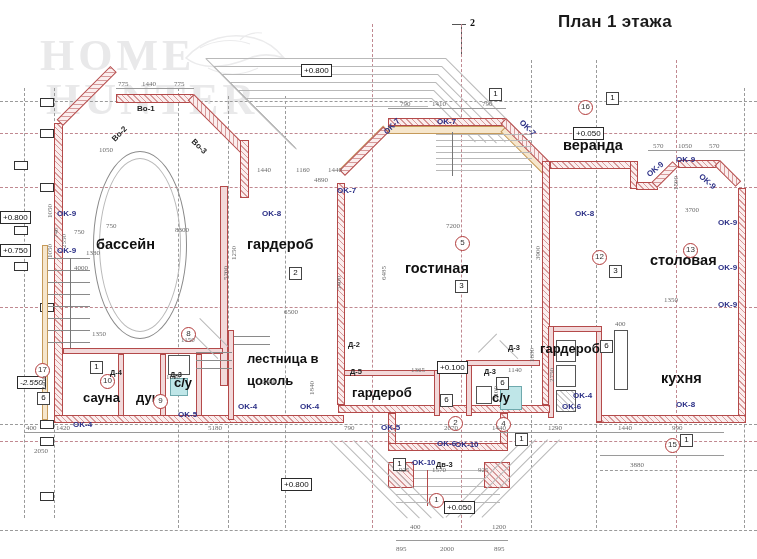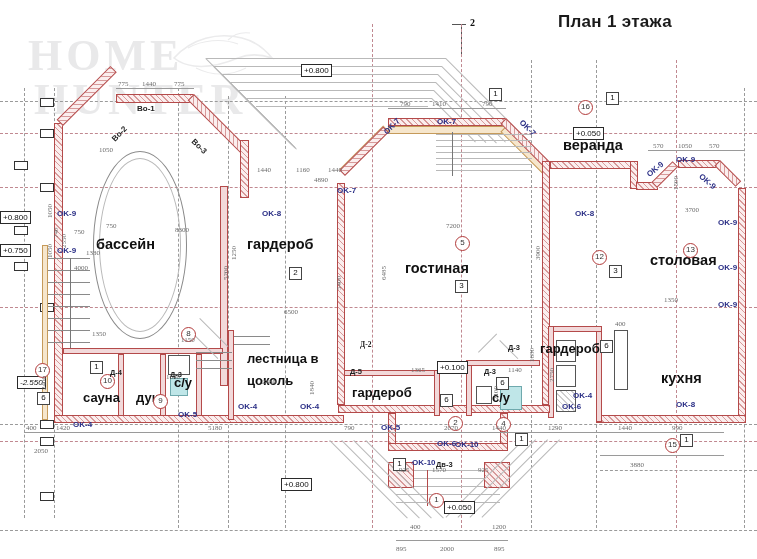--- a/index.html
+++ b/index.html
@@ -1,20 +1,20 @@
 <!DOCTYPE html>
 <html><head>
 <meta charset="utf-8">
 <style>
   html,body{margin:0;padding:0;background:#ffffff;}
   body{width:757px;height:559px;overflow:hidden;font-family:"Liberation Sans",sans-serif;color:#111;}
   #plan{position:relative;width:757px;height:559px;background:#ffffff;}
 
   
-  .wm{position:absolute;left:28px;top:24px;width:260px;height:110px;pointer-events:none;}
+  .wm{position:absolute;left:40px;top:24px;width:260px;height:110px;pointer-events:none;}
   .wm .wt{position:absolute;font-family:"Liberation Serif",serif;font-weight:700;
           color:#e9e9ea;letter-spacing:4px;}
   .wm .wt1{left:0;top:6px;font-size:44px;}
   .wm .wt2{left:6px;top:50px;font-size:44px;}
   .wm svg{position:absolute;left:140px;top:0px;}
 
   
   .title{position:absolute;left:558px;top:12px;font-size:17px;font-weight:700;
          letter-spacing:.3px;color:#1a1a1a;white-space:nowrap;}
 
@@ -323,21 +323,21 @@
   <div class="win" style="left:412px;top:458px;">OK-10</div>
   <div class="win" style="left:676px;top:400px;">OK-8</div>
   <div class="win" style="left:573px;top:391px;">OK-4</div>
   <div class="win" style="left:137px;top:104px;color:#222;">Во-1</div>
   <div class="win rot" style="left:110px;top:137px;transform:rotate(-45deg);color:#222;">Во-2</div>
   <div class="win rot" style="left:196px;top:137px;transform:rotate(45deg);color:#222;">Во-3</div>
 
   <div class="dr" style="left:170px;top:370px;">Д-3</div>
   <div class="dr" style="left:110px;top:368px;">Д-4</div>
   <div class="dr" style="left:350px;top:367px;">Д-5</div>
-  <div class="dr" style="left:360px;top:340px;font-family:Liberation Serif, serif;">Д-2</div>
+  <div class="dr" style="left:348px;top:340px;">Д-2</div>
   <div class="dr" style="left:484px;top:367px;">Д-3</div>
   <div class="dr" style="left:508px;top:343px;">Д-3</div>
   <div class="dr" style="left:436px;top:460px;">Дв-3</div>
 
   <div class="ln lh" style="left:388px;top:108px;width:118px;background:#9a9a9a;"></div>
   <div class="dim" style="left:400px;top:100px;">790</div>
   <div class="dim" style="left:432px;top:100px;">1410</div>
   <div class="dim" style="left:482px;top:100px;">790</div>
 
   <div class="ln lh" style="left:116px;top:88px;width:78px;background:#9a9a9a;"></div>

